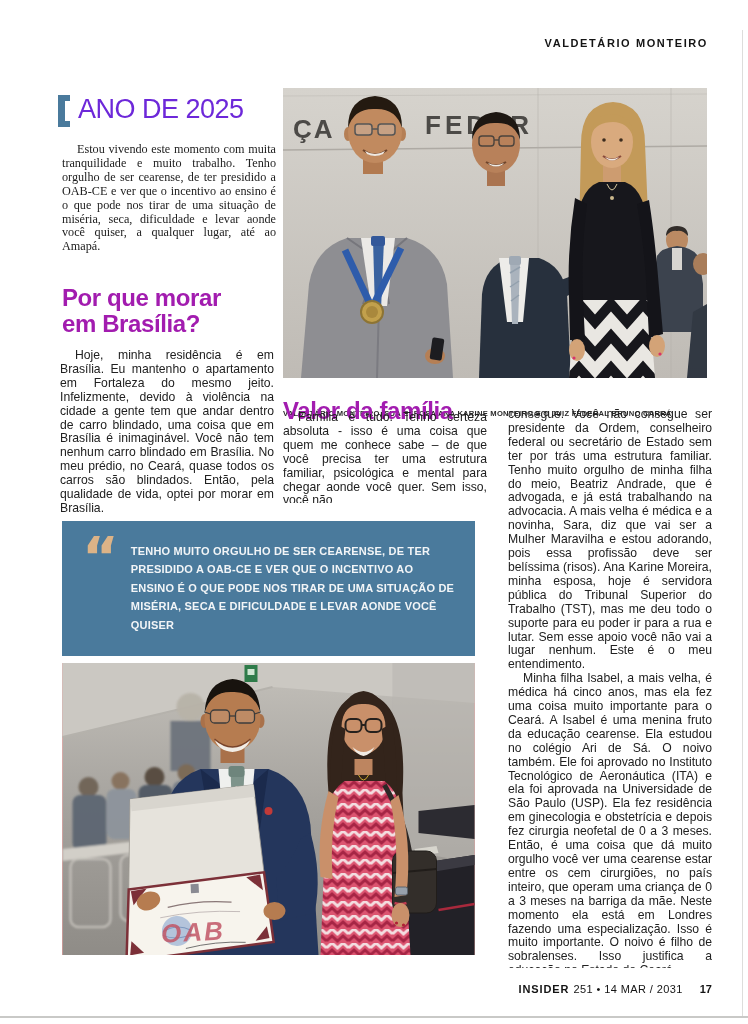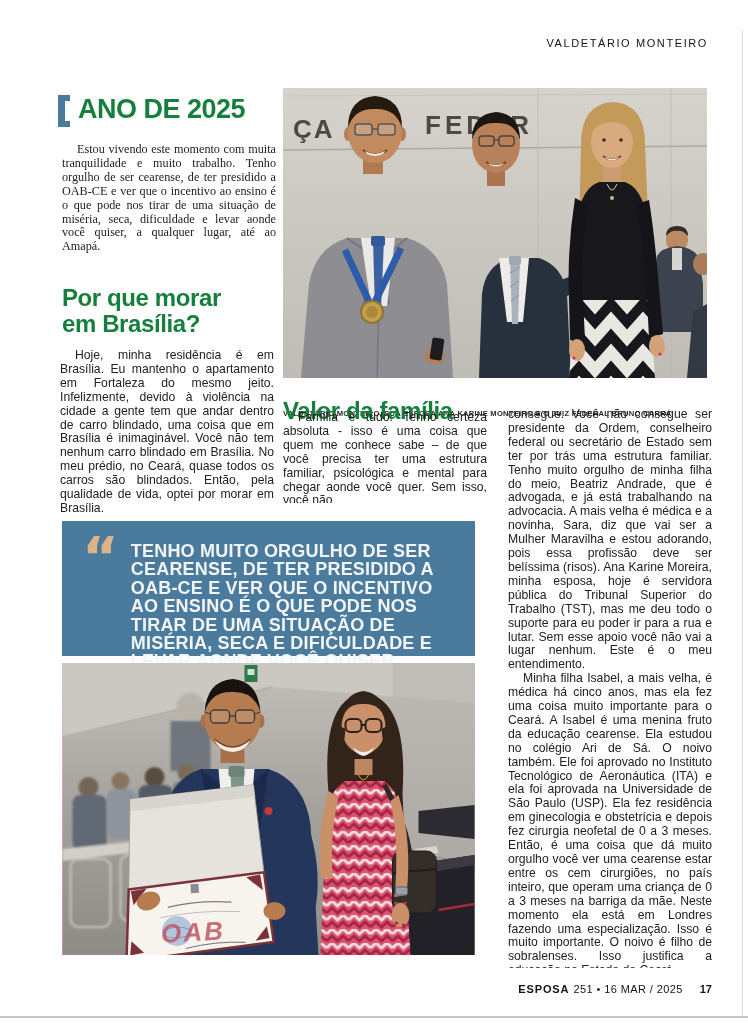--- a/index.html
+++ b/index.html
@@ -1,49 +1,49 @@
 <!DOCTYPE html>
 <html lang="pt"><head>
 <meta charset="utf-8">
 <style>
   html,body{margin:0;padding:0;background:#ffffff;}
   #page{position:relative;width:748px;height:1024px;background:#ffffff;overflow:hidden;
         font-family:"Liberation Sans","DejaVu Sans",sans-serif;color:#1f1f1f;}
-  .kicker{position:absolute;top:37px;right:40px;font-size:11px;font-weight:400;
+  .kicker{position:absolute;top:37px;right:40px;font-size:11px;font-weight:700;
           letter-spacing:1.6px;color:#141414;}
   
   .headline-row{position:absolute;left:58px;top:92px;width:218px;display:flex;gap:8px;align-items:flex-start;}
   .bracket{width:12px;height:32px;margin-top:3px;box-sizing:border-box;
            border-left:7px solid #4a7a9c;border-top:6px solid #4a7a9c;border-bottom:6px solid #4a7a9c;}
-  .h1{font-size:27px;font-weight:700;letter-spacing:-0.5px;color:#15803d;line-height:1;padding-top:4px;}
+  .h1{font-size:27px;font-weight:400;letter-spacing:-0.5px;color:#6d28d9;line-height:1;padding-top:4px;}
   .body-text{font-size:12.2px;line-height:13.9px;text-align:justify;color:#212121;}
   .body-text p{margin:0;text-indent:15px;}
   #ano-body{position:absolute;left:62px;top:143px;width:214px;font-family:Liberation Serif, serif;}
-  .h2{position:absolute;font-weight:700;color:#15803d;font-size:24px;line-height:1.08;letter-spacing:-0.4px;}
+  .h2{position:absolute;font-weight:700;color:#a21caf;font-size:24px;line-height:1.08;letter-spacing:-0.4px;}
   #brasilia-title{left:62px;top:285px;width:185px;}
   #brasilia-body{position:absolute;left:60px;top:349px;width:214px;}
   
   .photo{position:absolute;overflow:hidden;background:#fca5a5;}
   #top-photo{left:283px;top:88px;width:424px;height:290px;}
   #bottom-photo{left:62px;top:663px;width:413px;height:292px;}
   .caption{position:absolute;font-size:7.6px;font-weight:700;letter-spacing:0.25px;
            color:#2a2a2a;line-height:1.8;}
   #caption-top{left:283px;top:383px;width:424px;margin-top:24px;}
   #caption-bottom{left:62px;top:959px;width:400px;}
   
   #familia-title{left:283px;top:398px;width:210px;}
   #familia-mid{position:absolute;left:283px;top:411px;width:204px;height:92px;overflow:hidden;}
   #familia-right{position:absolute;left:508px;top:408px;width:204px;height:560px;overflow:hidden;}
   #familia-right p + p{margin-top:0;}
   
   #quote-box{position:absolute;left:62px;top:521px;width:413px;height:135px;background:#4a7a9c;
              box-sizing:border-box;padding:14px 18px 12px 20px;display:flex;}
   .qmark{font-family:"DejaVu Sans",sans-serif;font-size:56px;font-weight:700;color:#dcb387;
          line-height:0.8;margin-right:12px;flex:0 0 auto;}
-  .qtext{font-size:18px;font-weight:700;color:#f2f5f7;line-height:18.4px;letter-spacing:0.2px;
+  .qtext{font-size:11px;font-weight:700;color:#f2f5f7;line-height:18.4px;letter-spacing:0.2px;
          width:334px;padding-top:7px;}
   
   #footer{position:absolute;left:283px;top:983px;width:429px;text-align:right;font-size:11px;color:#141414;}
   .f-mag{font-weight:700;letter-spacing:0.9px;}
   .f-issue{letter-spacing:0.4px;margin-left:4px;}
   .f-page{font-weight:700;margin-left:17px;text-align:right;}
   
   .edge-r{position:absolute;left:742px;top:30px;width:1px;height:986px;background:#dddddb;}
   .edge-b{position:absolute;left:0;top:1016px;width:748px;height:2px;background:#c9c9c7;}
 </style>
@@ -309,18 +309,18 @@
         <rect x="333" y="224" width="12" height="8" rx="2" fill="#97a0ab" stroke="#5c646e"></rect>
         <path d="M332,240 Q338,242 344,240" stroke="#c23a50" stroke-width="2.5" fill="none"></path>
         <ellipse cx="338" cy="252" rx="9" ry="12" fill="#c9906a"></ellipse>
         <circle cx="334" cy="260" r="1.6" fill="#b01f35"></circle>
           <circle cx="341" cy="262" r="1.6" fill="#b01f35"></circle>
       </g>
     </svg>
   </div>
 
   <div id="footer">
-    <span class="f-mag">ESPOSA</span><span class="f-issue">251 • 16 MAR / 2025</span><span class="f-page">17</span>
+    <span class="f-mag">INSIDER</span><span class="f-issue">251 • 14 MAR / 2031</span><span class="f-page">17</span>
   </div>
 
   <div class="edge-r"></div>
   <div class="edge-b"></div>
 </div>
 
 </body></html>

